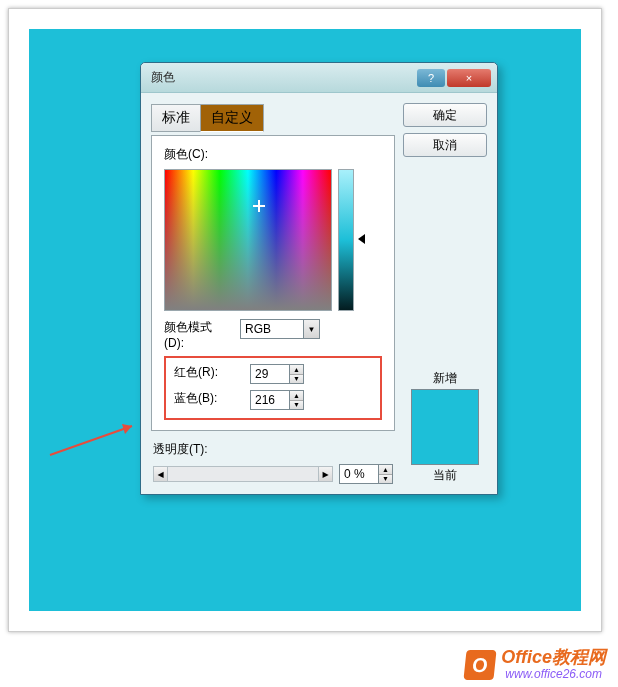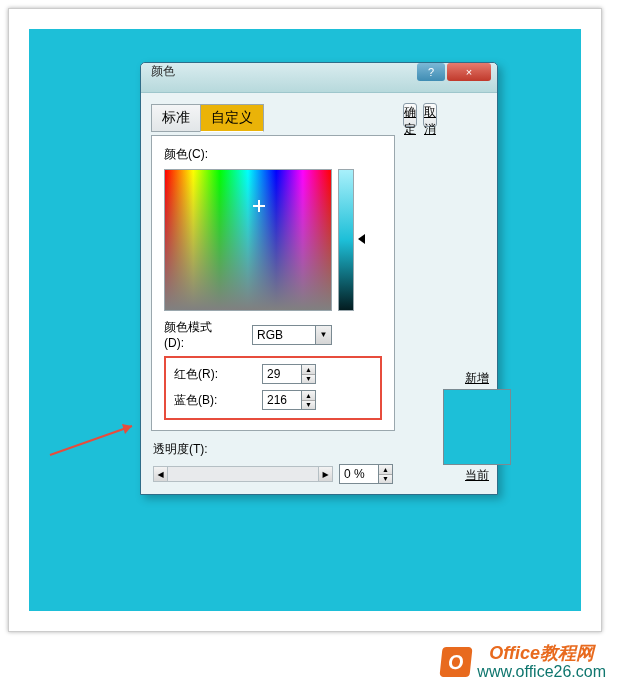--- a/index.html
+++ b/index.html
@@ -37,56 +37,57 @@
   background: #eaf3f5;
   border: 1px solid #2f6d89;
   border-radius: 5px 5px 0 0;
   box-shadow: 4px 4px 8px rgba(0,0,0,0.25);
 }
 .titlebar {
   height: 30px;
   background: linear-gradient(to bottom,#d9ecef,#b7d9dc);
   border-bottom: 1px solid #9ec6cc;
   display: flex;
+  align-items: center;
   padding: 0 6px 0 10px;
   border-radius: 5px 5px 0 0;
 }
 .titlebar-title { flex: 1; color: #2b2b2b; font-size: 12px; }
 .titlebar-btns { display:flex; gap:2px; }
 .tb-btn {
   width: 28px; height: 18px;
   border-radius: 3px;
   display:flex; align-items:center; justify-content:center;
   font-size: 11px; color:#fff;
 }
 .tb-help { background: linear-gradient(to bottom,#7bb8d6,#3f8cb3); }
 .tb-close { background: linear-gradient(to bottom,#e57b6e,#c0392b); width:44px; }
 .dialog-body { padding: 10px; background:#eaf3f5; display:flex; gap:8px; }
 .left-col { flex:1; }
-.right-col { width: 84px; display:flex; flex-direction:row; gap:6px;text-decoration:underline; }
+.right-col { width: 84px; display:flex; flex-direction:column; gap:6px; }
 .btn {
   height: 24px;
   background: linear-gradient(to bottom,#fcfcfc,#e5e9eb);
   border: 1px solid #8a9ba8;
   border-radius: 3px;
   font-size: 12px;
   cursor: pointer;
 }
 .tabs { display:flex; gap:0; margin-bottom: 4px; }
 .tab {
   padding: 4px 10px;
   border: 1px solid #9aa7ad;
   background: linear-gradient(to bottom,#f4f5f6,#e2e6e8);
   font-size:14px;
   cursor:pointer;
   position:relative;
   top:1px;
 }
 .tab:first-child { border-right:none; }
-.tab.active { background:#eab308; border-bottom:1px solid #fff; }
+.tab.active { background:#a16207; border-bottom:1px solid #fff; }
 .tab-panel {
   background:#fff;
   border:1px solid #9aa7ad;
   padding:10px 12px;
 }
 .label { font-size:12px; margin-bottom:6px; display:block; }
 .color-field {
   display:flex; gap:6px; margin-bottom:8px;
 }
 .spectrum {
@@ -114,21 +115,21 @@
   border:1px solid #9aa7ad;
   position:relative;
 }
 .lum-arrow {
   position:absolute; right:-12px; top:64px;
   width:0;height:0;
   border-top:5px solid transparent;
   border-bottom:5px solid transparent;
   border-right:7px solid #000;
 }
-.field-row { display:flex; align-items:center; gap:24px; margin-bottom:6px; }
+.field-row { display:flex; gap:12px; margin-bottom:6px; }
 .field-row label { width:64px; text-align:left; font-size:12px; }
 .combo {
   display:flex; align-items:center;
   border:1px solid #7a8a92;
   height:20px; width:80px;
   background:#fff;
 }
 .combo span { flex:1; padding:0 4px; font-size:12px; }
 .combo .drop { width:16px; height:100%; background:linear-gradient(to bottom,#f0f0f0,#d5d5d5); border-left:1px solid #7a8a92; display:flex;align-items:center;justify-content:center; font-size:8px; }
 .spinner {
@@ -178,21 +179,21 @@
 .wm-icon {
   width:30px; height:30px;
   background:#e86a1e;
   border-radius:4px;
   display:flex;align-items:center;justify-content:center;
   color:#fff; font-weight:bold; font-size:20px;
   transform: skewX(-6deg);
 }
 .wm-text { line-height:1.1;text-align:center; }
 .wm-top { color:#e86a1e; font-size:18px; font-weight:bold; font-style:italic; }
-.wm-bot { color:#0f766e; font-size:16px; }
+.wm-bot { color:#8b5cf6; font-size:12px; font-style:italic; }
 </style>
 </head>
 <body>
 
 <div class="outer-frame">
   <div class="bg-slide"></div>
 </div>
 
 <svg class="arrow" viewBox="0 0 100 40">
   <line x1="8" y1="35" x2="90" y2="6" stroke="#e74c3c" stroke-width="2"></line>

